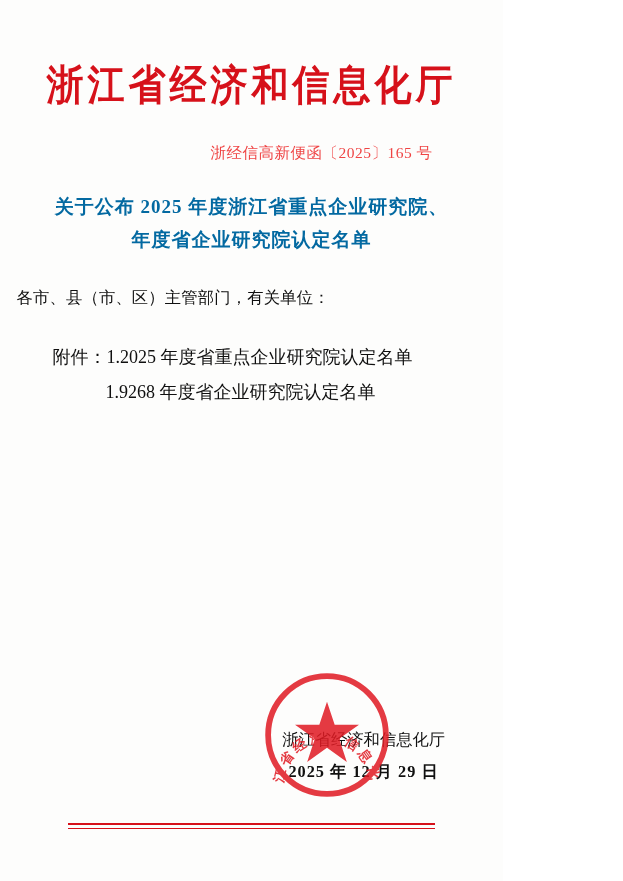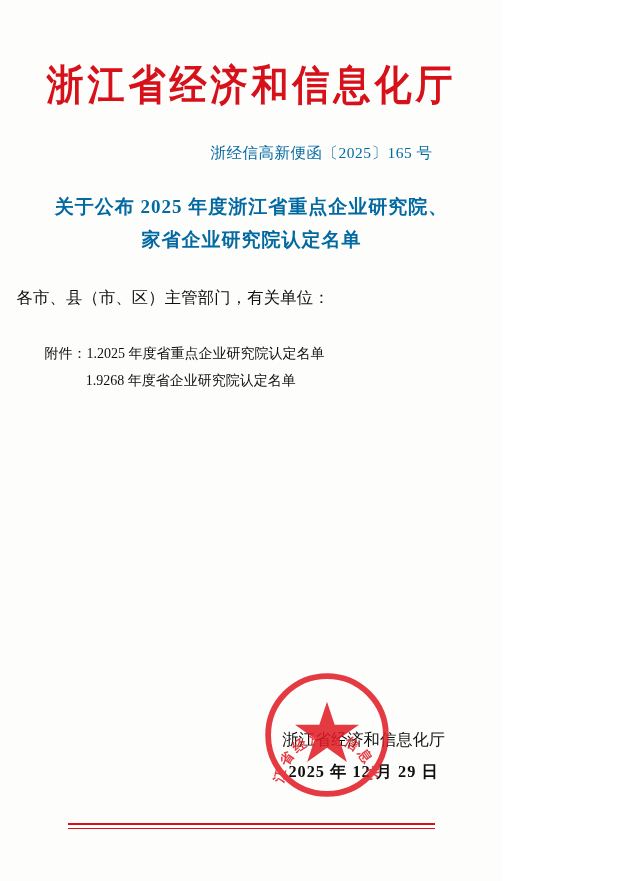--- a/index.html
+++ b/index.html
@@ -34,21 +34,21 @@
     line-height: 1.1;
     white-space: nowrap;
     transform: scaleY(1.12);
     transform-origin: center top;
   }
   .doc-number {
     text-align: center;
     margin-top: 40px;
     font-size: 15.5px;
     letter-spacing: 0.5px;
-    color: #0369a1;
+    color: #ef4444;
   }
   .doc-number-inner {
     display: inline-block;
     padding-left: 140px;
   }
   .doc-title {
     text-align: center;
     margin-top: 26px;
     font-size: 19px;
     font-weight: bold;
@@ -74,21 +74,21 @@
     margin-bottom: 1px;
   }
   .para {
     text-indent: 2em;
     margin: 0;
   }
   .attachments {
     margin: 0 auto;
     width: 470px;
     margin-top: 26px;
-    font-size: 14px;
+    font-size: 18px;
     line-height: 1.95;
     color: #101010;
   }
   .attachments .att-head {
     text-indent: 2em;
   }
   .attachments .att-item-2 {
     padding-left: 4.95em;
   }
   .signature {
@@ -138,21 +138,21 @@
   <div class="masthead">
     <div class="masthead-title">浙江省经济和信息化厅</div>
   </div>
 
   <div class="doc-number">
     <span class="doc-number-inner">浙经信高新便函〔2025〕165 号</span>
   </div>
 
   <div class="doc-title">
     <div>关于公布 2025 年度浙江省重点企业研究院、</div>
-    <div>家省企业研究院认定名单</div>
+    <div>年度省企业研究院认定名单</div>
   </div>
 
   <div class="body-block">
     <div class="salutation">各市、县（市、区）主管部门，有关单位：</div>
   </div>
 
   <div class="attachments">
     <div class="att-head">附件：1.2025 年度省重点企业研究院认定名单</div>
     <div class="att-item-2">1.9268 年度省企业研究院认定名单</div>
   </div>

